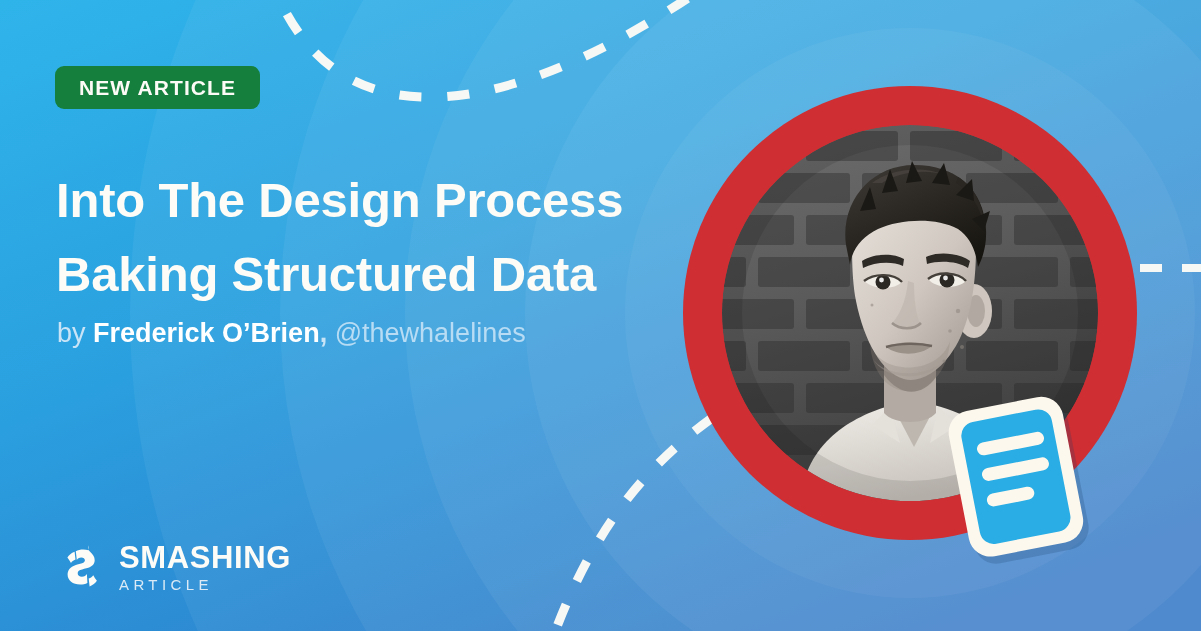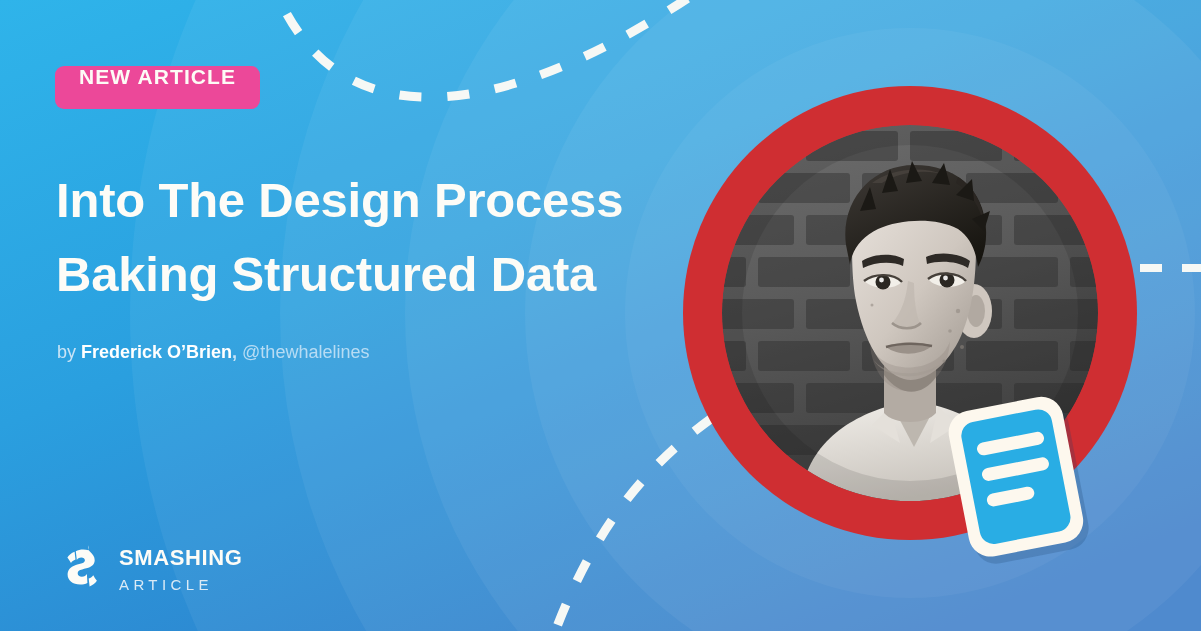--- a/index.html
+++ b/index.html
@@ -26,23 +26,23 @@
   }
 
   
   #badge {
     position: absolute;
     left: 55px;
     top: 66px;
     height: 43px;
     padding: 0 24px;
     border-radius: 9px;
-    background: #ec4899;
+    background: #15803d;
     display: flex;
-    align-items: flex-start;
+    align-items: center;
     justify-content: center;
     box-sizing: border-box;
   }
   #badge .badge-text {
     color: #fdfbf6;
     font-size: 21px;
     font-weight: bold;
     letter-spacing: 1.1px;
     line-height: 1;
     white-space: nowrap;
@@ -61,22 +61,22 @@
     font-weight: bold;
     line-height: 74px;
     letter-spacing: -0.2px;
     white-space: nowrap;
   }
 
   
   #byline {
     position: absolute;
     left: 57px;
-    top: 335px;
-    font-size: 18px;
+    top: 316px;
+    font-size: 27px;
     line-height: 34px;
     white-space: nowrap;
     color: #c9e4f6;
   }
   #byline .by-prefix { color: #c9e4f6; font-weight: normal; }
   #byline .by-author { color: #ffffff; font-weight: bold; }
   #byline .by-comma  { color: #c9e4f6; font-weight: bold; }
   #byline .by-handle { color: #b7dcf4; font-weight: normal; }
 
   
@@ -85,21 +85,21 @@
     left: 58px;
     top: 543px;
     display: flex;
     align-items: center;
     gap: 13px;
   }
   #logo-mark { width: 48px; height: 52px; display:block; }
   #logo-words { display: flex; flex-direction: column; line-height: 1; }
   #logo-words .wordmark {
     color: #fdfcf7;
-    font-size: 22px;
+    font-size: 31px;
     font-weight: bold;
     letter-spacing: 0.6px;
     line-height: 30px;
   }
   #logo-words .submark {
     color: #dbeaf6;
     font-size: 15px;
     font-weight: normal;
     letter-spacing: 4.4px;
     line-height: 20px;

